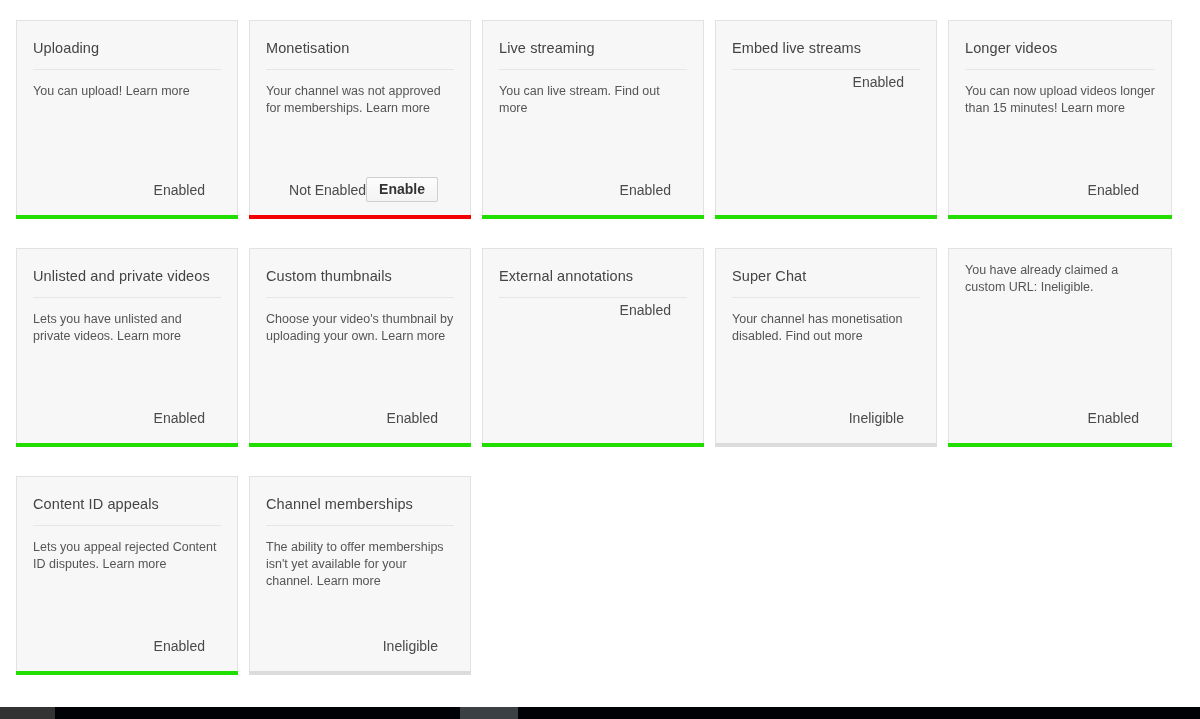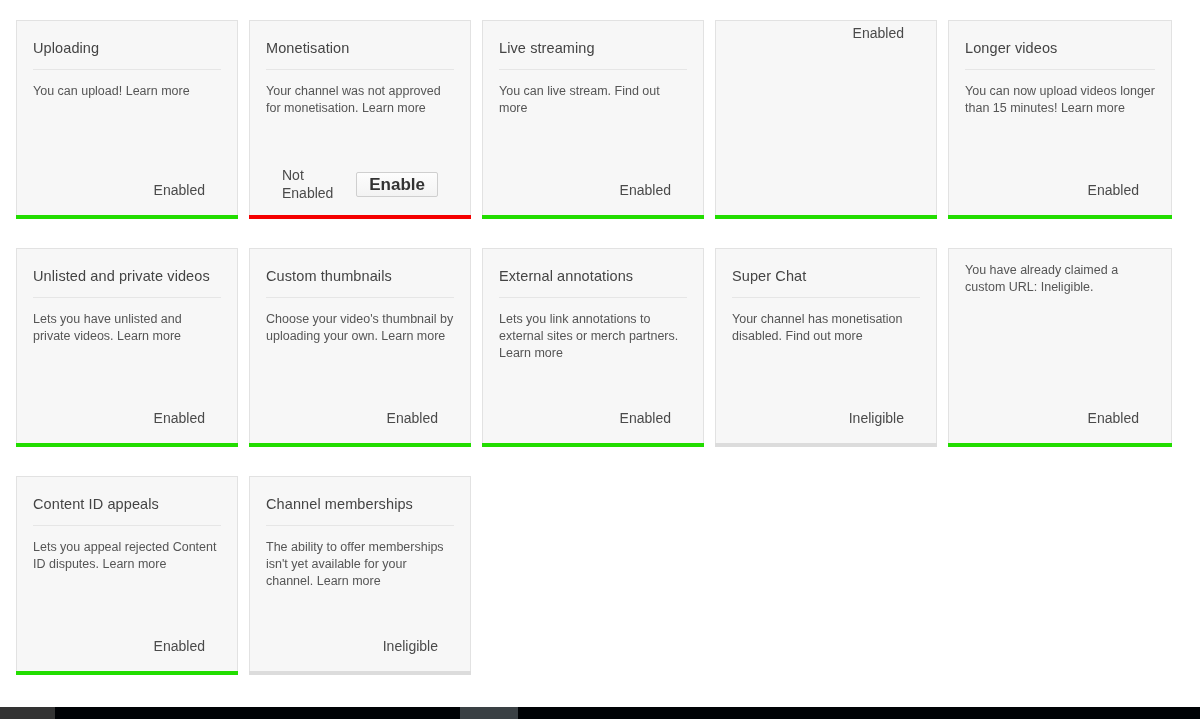--- a/index.html
+++ b/index.html
@@ -85,21 +85,21 @@
   }
 
   .card-status {
     font-size: 14px;
     color: #4a4a4a;
     line-height: 18px;
   }
 
   .enable-btn {
     font-family: "Liberation Sans", sans-serif;
-    font-size: 17px;
+    font-size: 14px;
     font-weight: bold;
     color: #333333;
     background: #fbfbfb;
     background-image: linear-gradient(#fdfdfd, #f3f3f3);
     border: 1px solid #cfcfcf;
     border-radius: 2px;
     padding: 5px 12px;
     cursor: pointer;
     line-height: 13px;
   }
@@ -145,40 +145,41 @@
           <div class="card-desc"><span>You can upload! </span><a>Learn more</a><span></span></div>
           <div class="card-footer">
             <div class="card-status">Enabled</div>
           </div>
         </div>
         <div class="status-bar enabled"></div>
       </div>
       <div class="feature-card">
         <div class="card-inner">
           <div class="card-title">Monetisation</div>
-          <div class="card-desc"><span>Your channel was not approved for monetisation. </span><a>Learn more</a><span></span></div>
+          <div class="card-desc"><span>Your channel was not approved for memberships. </span><a>Learn more</a><span></span></div>
           <div class="card-footer">
             <div class="card-status">Not Enabled</div>
             <button class="enable-btn">Enable</button>
           </div>
         </div>
         <div class="status-bar not-enabled"></div>
       </div>
       <div class="feature-card">
         <div class="card-inner">
           <div class="card-title">Live streaming</div>
           <div class="card-desc"><span>You can live stream. </span><a>Find out more</a><span></span></div>
           <div class="card-footer">
             <div class="card-status">Enabled</div>
           </div>
         </div>
         <div class="status-bar enabled"></div>
       </div>
       <div class="feature-card">
         <div class="card-inner">
+          <div class="card-title">Embed live streams</div>
           <div class="card-footer">
             <div class="card-status">Enabled</div>
           </div>
         </div>
         <div class="status-bar enabled"></div>
       </div>
       <div class="feature-card last-col">
         <div class="card-inner">
           <div class="card-title">Longer videos</div>
           <div class="card-desc"><span>You can now upload videos longer than 15 minutes! </span><a>Learn more</a><span></span></div>
@@ -204,21 +205,20 @@
           <div class="card-desc"><span>Choose your video's thumbnail by uploading your own. </span><a>Learn more</a><span></span></div>
           <div class="card-footer">
             <div class="card-status">Enabled</div>
           </div>
         </div>
         <div class="status-bar enabled"></div>
       </div>
       <div class="feature-card">
         <div class="card-inner">
           <div class="card-title">External annotations</div>
-          <div class="card-desc"><span>Lets you link annotations to external sites or merch partners. </span><a>Learn more</a><span></span></div>
           <div class="card-footer">
             <div class="card-status">Enabled</div>
           </div>
         </div>
         <div class="status-bar enabled"></div>
       </div>
       <div class="feature-card">
         <div class="card-inner">
           <div class="card-title">Super Chat</div>
           <div class="card-desc"><span>Your channel has monetisation disabled. </span><a>Find out more</a><span></span></div>

